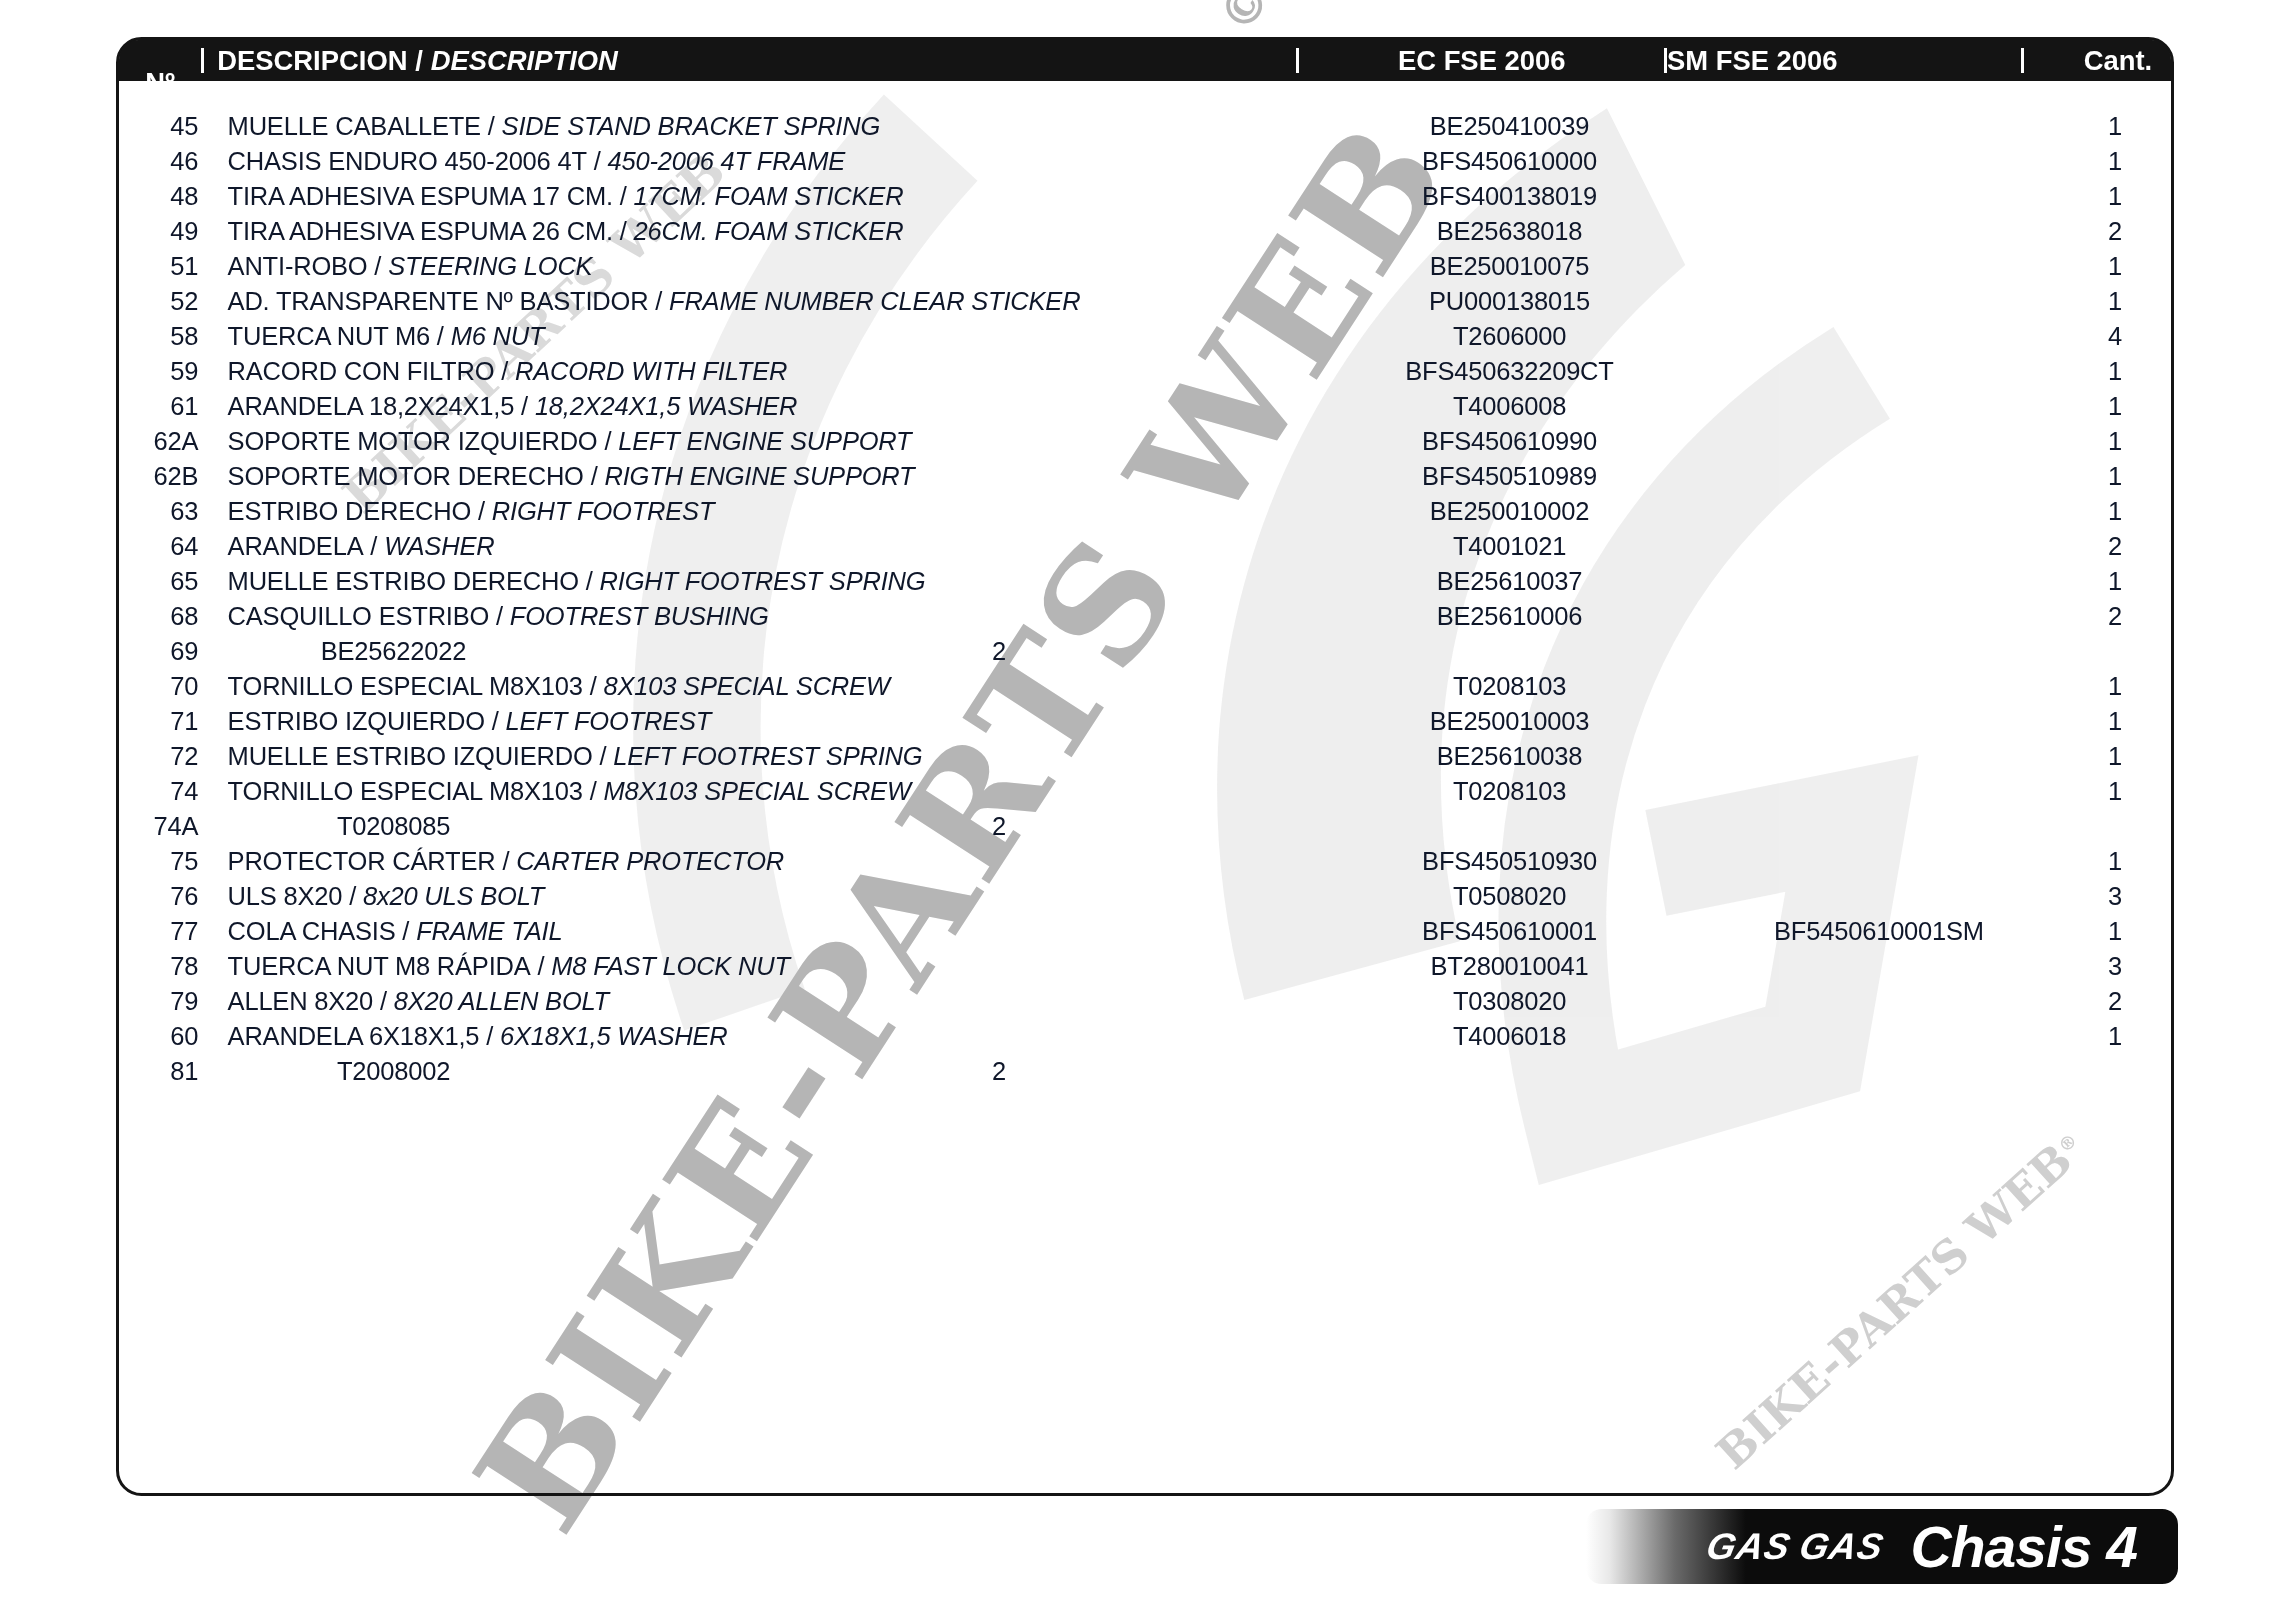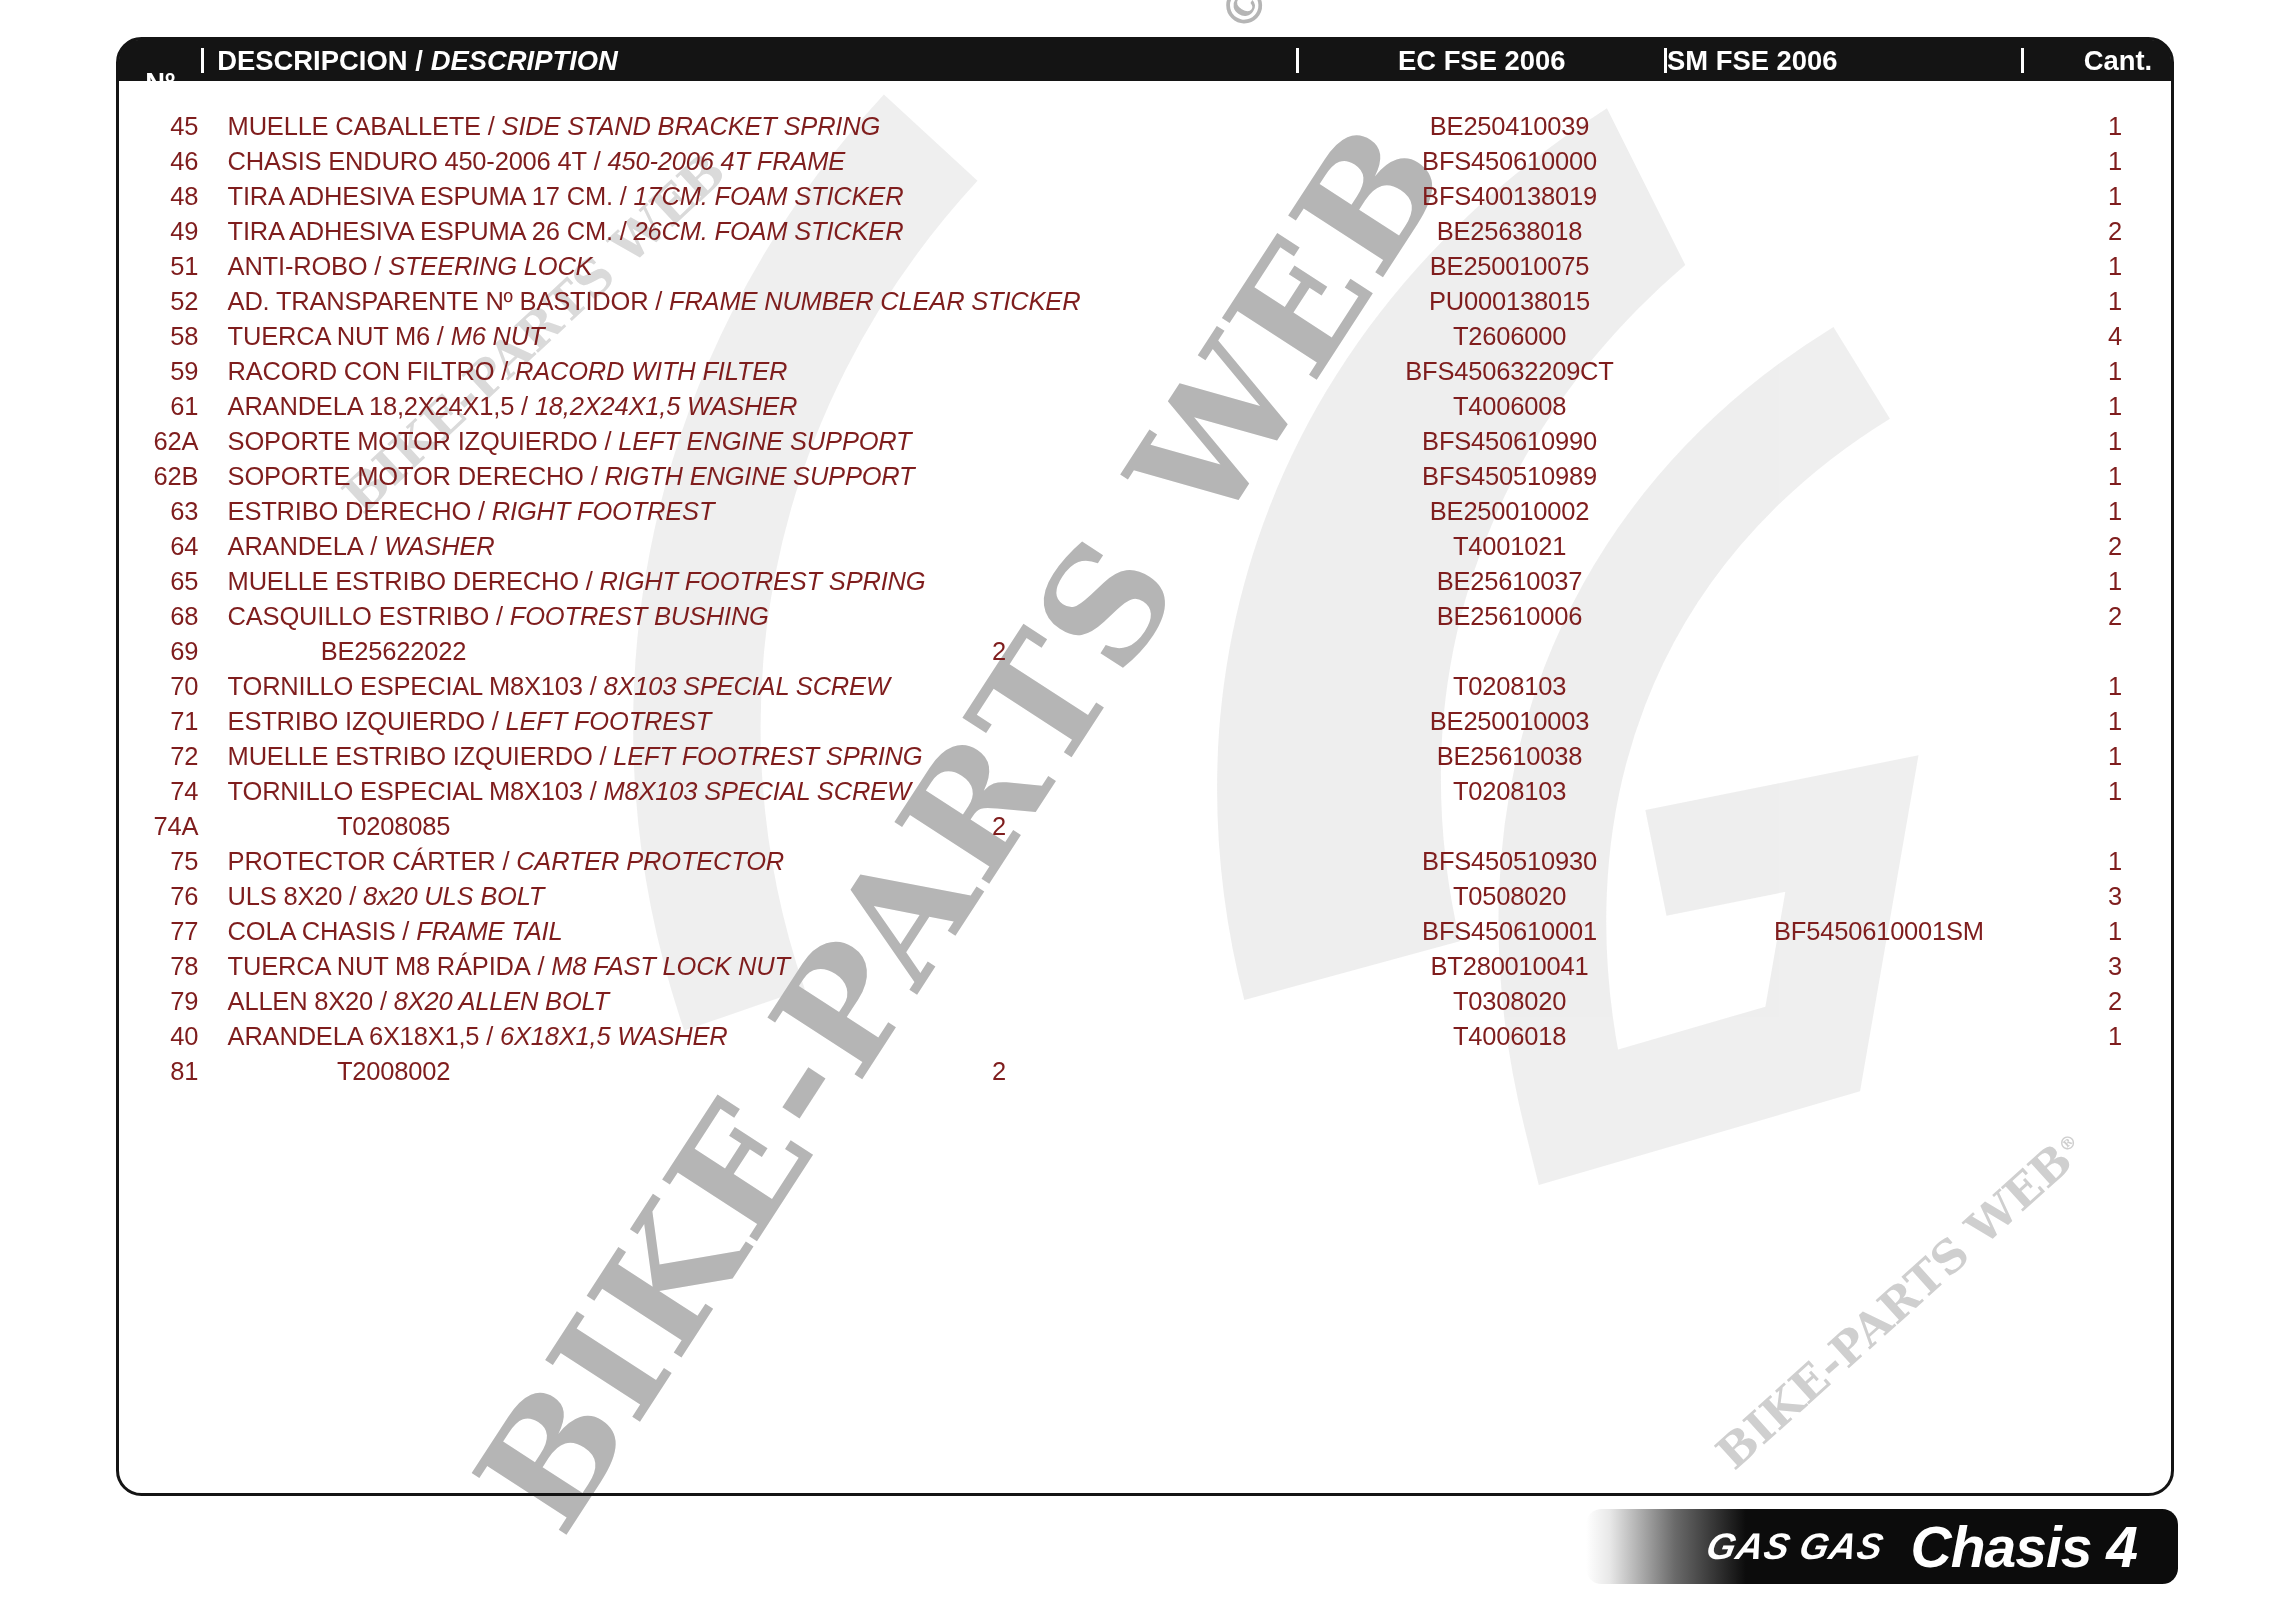--- a/index.html
+++ b/index.html
@@ -52,21 +52,21 @@
   .thead .c-ec   { width:372px; text-align:center; }
   .thead .c-sm   { width:361px; }
   .thead .c-qty  { width:108px; text-align:center;padding-left:41px; }
   .hsep { width:2.9px; height:25.5px; background:#ffffff; }
   .thead .it { font-style:italic; }
   .thead .sep { margin:0 7.8px; }
 
   .tbody { position:absolute; left:0; top:69px; width:100%; }
   .row {
     display:flex; align-items:center; height:35px;
-    font-size:25.5px; color:#7f1d1d; letter-spacing:-0.2px;
+    font-size:25.5px; color:#0f172a; letter-spacing:-0.2px;
   }
   .row .c-no   { width:87px;  text-align:right; padding-right:7.8px; box-sizing:border-box; }
   .row .c-desc { width:1116px; padding-left:21.6px; box-sizing:border-box; white-space:nowrap; }
   .row .c-ec   { width:375px; text-align:center; }
   .row .c-sm   { width:364px; text-align:center; }
   .row .c-qty  { width:108px; text-align:center; }
   .row .en  { font-style:italic; }
   .row .sep { margin:0 6.9px; }
 
   
@@ -376,21 +376,21 @@
         <div class="c-no">79</div>
         <div class="c-desc">
           <span class="es">ALLEN 8X20</span><span class="sep">/</span><span class="en">8X20 ALLEN BOLT</span>
         </div>
         <div class="c-ec">T0308020</div>
         <div class="c-sm"></div>
         <div class="c-qty">2</div>
       </div>
 
       <div class="row">
-        <div class="c-no">40</div>
+        <div class="c-no">60</div>
         <div class="c-desc">
           <span class="es">ARANDELA 6X18X1,5</span><span class="sep">/</span><span class="en">6X18X1,5 WASHER</span>
         </div>
         <div class="c-ec">T4006018</div>
         <div class="c-sm"></div>
         <div class="c-qty">1</div>
       </div>
 
       <div class="row">
         <div class="c-no">81</div>

